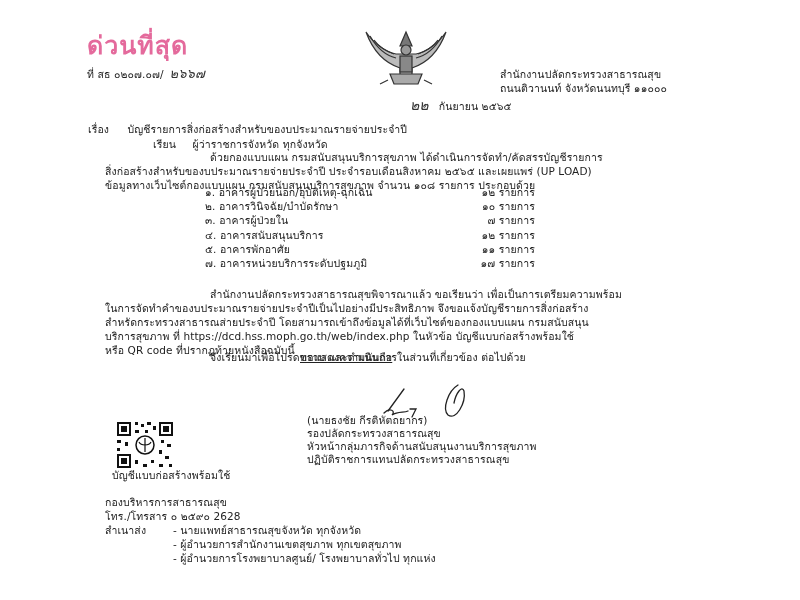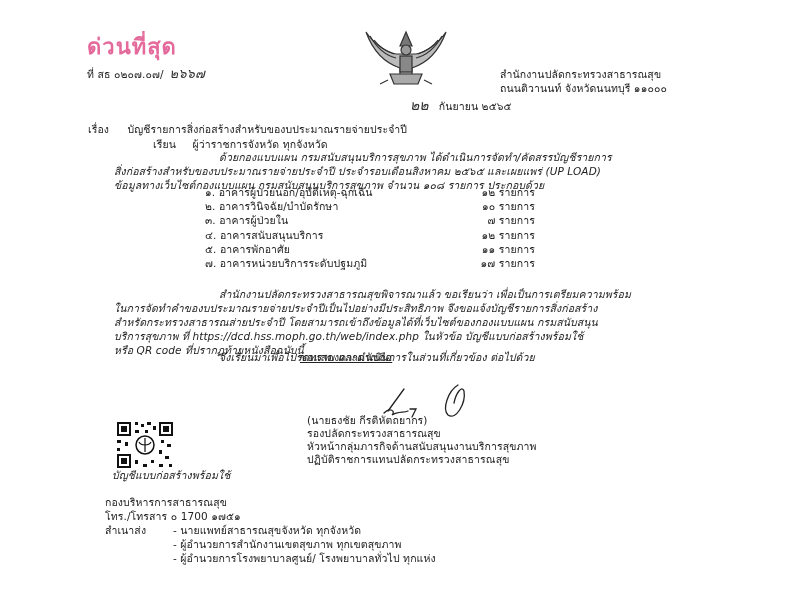--- a/index.html
+++ b/index.html
@@ -4,43 +4,43 @@
 <style>
   html, body { margin:0; padding:0; }
   body {
     width:800px; height:600px; background:#ffffff; position:relative; overflow:hidden;
     font-family:"DejaVu Sans", sans-serif; color:#1a1a1a;
   }
   .abs { position:absolute; white-space:nowrap; }
   .txt { font-size:10.5px; line-height:14px; color:#222; letter-spacing:0.1px; }
   .urgent {
     left:87px; top:30px; font-family:"DejaVu Serif", serif; font-weight:bold;
-    font-size:22px; color:#e46a9c; letter-spacing:1px; line-height:32px;
+    font-size:25px; color:#e46a9c; letter-spacing:1px; line-height:32px;
   }
   .docno { left:87px; top:67px; }
   .docno .hand { font-family:"DejaVu Serif", serif; font-style:italic; font-size:13px; color:#333; margin-left:6px; }
   .garuda { left:360px; top:24px; width:92px; height:68px; }
   .office { left:500px; top:67px; }
   .date { left:410px; top:98px; }
   .date .hand { font-family:"DejaVu Serif", serif; font-style:italic; font-size:14px; color:#333; margin-right:10px;margin-top:16px; }
   .subject { left:88px; top:122px; }
   .recipient { left:105px; top:137px;margin-left:48px; }
   .label { display:inline-block; width:36px; }
-  .para { left:114px; width:640px; white-space:normal;font-style:italic; }
+  .para { left:105px; width:640px; white-space:normal; }
   .para p { margin:0; }
   .indent { display:inline-block; width:105px; }
   .list { left:205px; top:185px; width:330px; }
   .list .row { display:flex; justify-content:space-between; height:14.2px;gap:13px; }
   .list .row .cnt { width:78px; text-align:right; }
   .sign-area { left:300px; top:350px; width:290px; text-align:left;text-decoration:underline; }
   .signature { left:370px; top:381px; width:120px; height:40px; }
   .signer { left:307px; top:414px; width:300px; }
   .signer div { line-height:13px; }
   .qr { left:115px; top:420px; width:60px; height:50px; }
-  .qr-label { left:112px; top:468px;font-style:italic; }
+  .qr-label { left:112px; top:468px; }
   .footer { left:105px; top:495px; }
   .footer .cc-row { display:flex; }
   .footer .cc-label { width:68px; }
 </style>
 </head>
 <body>
 
 <div class="abs urgent">ด่วนที่สุด</div>
 
 <div class="abs txt docno">
@@ -181,21 +181,21 @@
         <rect x="2" y="28" width="3" height="3"></rect>
     </g>
     <circle cx="30" cy="25" r="9" fill="#fff" stroke="#111" stroke-width="1.5"></circle>
     <path d="M30 18 L30 32 M24 22 C26 26 34 26 36 22" stroke="#111" stroke-width="1.2" fill="none"></path>
   </svg>
 </div>
 <div class="abs txt qr-label">บัญชีแบบก่อสร้างพร้อมใช้</div>
 
 <div class="abs txt footer">
   <div>กองบริหารการสาธารณสุข</div>
-  <div>โทร./โทรสาร ๐ 1700 ๑๗๕๑</div>
+  <div>โทร./โทรสาร ๐ ๒๕๙๐ 2628</div>
   <div class="cc-row">
     <span class="cc-label">สำเนาส่ง</span>
     <span>- นายแพทย์สาธารณสุขจังหวัด ทุกจังหวัด</span>
   </div>
   <div class="cc-row">
     <span class="cc-label"></span>
     <span>- ผู้อำนวยการสำนักงานเขตสุขภาพ ทุกเขตสุขภาพ</span>
   </div>
   <div class="cc-row">
     <span class="cc-label"></span>

